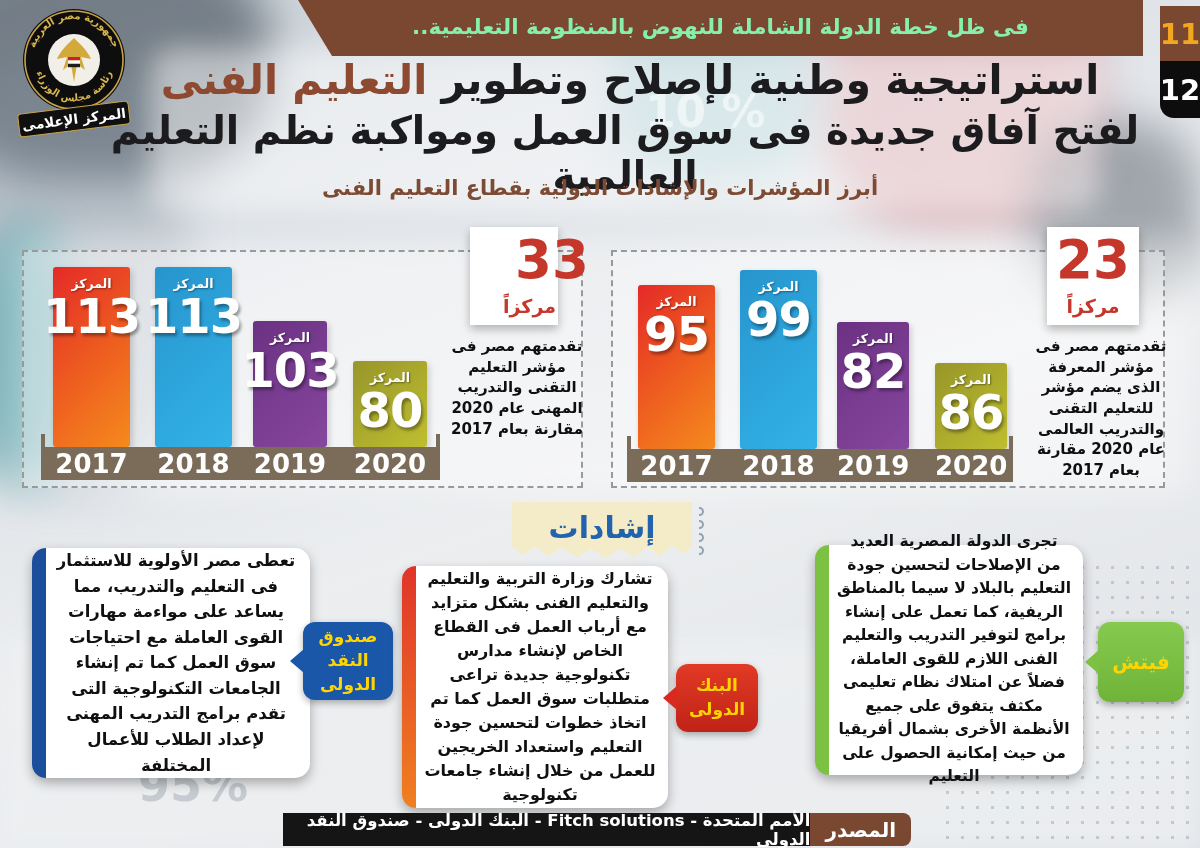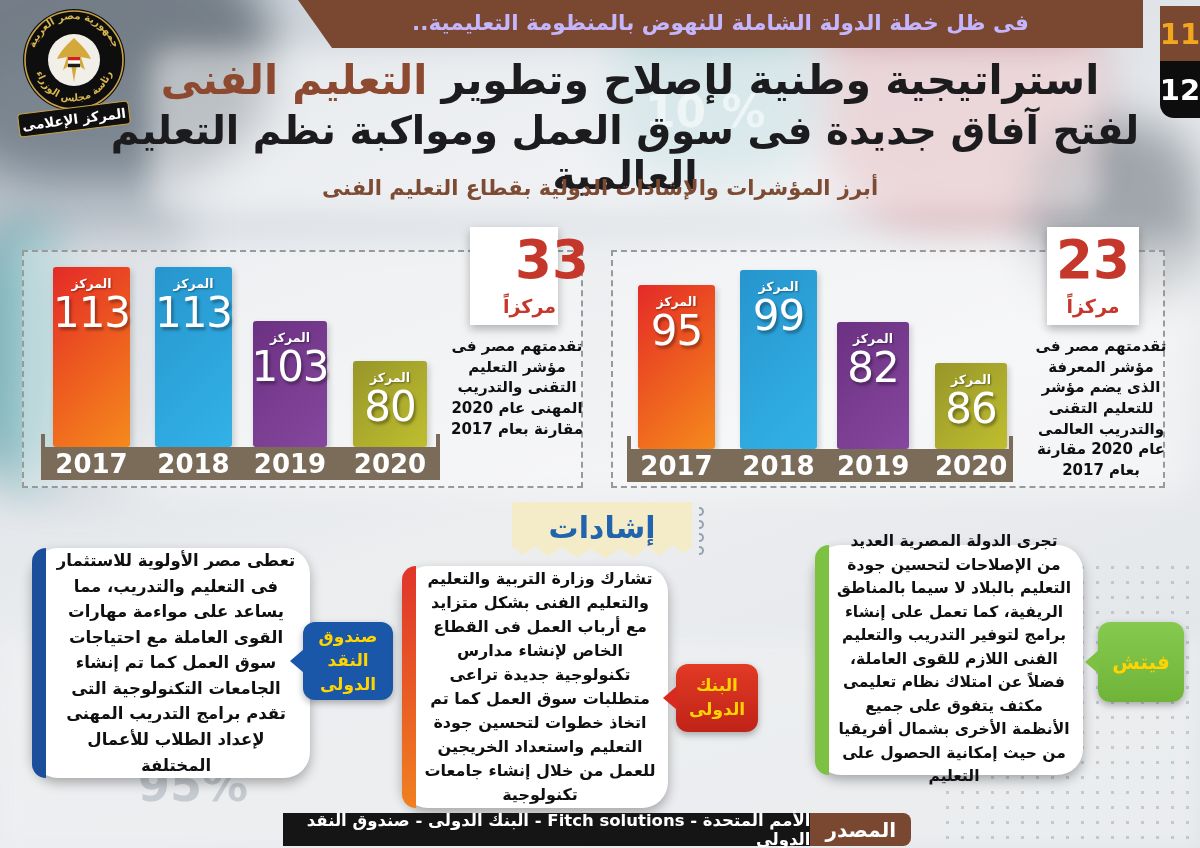--- a/index.html
+++ b/index.html
@@ -22,43 +22,43 @@
   .haze-charts{left:8px;top:235px;width:1184px;height:260px;background:rgba(255,255,255,.35);}
   .ghost{position:absolute;font-weight:800;pointer-events:none;}
   .ghost-top{left:645px;top:86px;font-size:44px;color:rgba(255,255,255,.55);}
   .ghost-bottom{left:138px;top:758px;font-size:46px;color:rgba(125,138,148,.35);}
   
   .logo{position:absolute;left:16px;top:6px;width:116px;height:136px;}
   .logo .banner{position:absolute;left:2px;top:101px;width:112px;height:24px;background:#101010;
       border:1.5px solid #c9a245;border-radius:4px;transform:rotate(-7deg);
       color:#fff;font-weight:800;font-size:13.5px;display:flex;align-items:center;justify-content:center;direction:rtl;}
   
-  .kicker{position:absolute;left:298px;right:57px;top:0;height:48px;background:#7a4831;
+  .kicker{position:absolute;left:298px;right:57px;top:0;height:56px;background:#7a4831;
       clip-path:polygon(0 0,100% 0,100% 100%,34px 100%);
       display:flex;align-items:center;justify-content:center;direction:rtl;
-      color:#c4b5fd;font-weight:800;font-size:21.5px;padding-bottom:3px;}
+      color:#86efac;font-weight:800;font-size:21.5px;padding-bottom:3px;}
   .pg{position:absolute;right:0;width:40px;display:flex;align-items:center;justify-content:center;font-weight:800;font-size:29px;}
   .pg1{top:6px;height:55px;background:#7a4831;color:#f2a71f;}
   .pg2{top:61px;height:57px;background:#0d0d0d;color:#fff;border-radius:0 0 0 14px;}
   
   .title1{position:absolute;left:130px;right:70px;top:56px;text-align:center;direction:rtl;
       font-size:41px;font-weight:800;color:#1c1c1e;letter-spacing:-.5px;}
   .title1 .accent{color:#8e4a30;}
   .title2{position:absolute;left:110px;right:60px;top:108px;text-align:center;direction:rtl;
       font-size:39px;font-weight:800;color:#1c1c1e;letter-spacing:-.5px;}
   .subtitle{position:absolute;left:200px;right:200px;top:176px;text-align:center;direction:rtl;
       font-size:21px;font-weight:800;color:#7d4a33;}
   
   .panel{position:absolute;top:250px;height:238px;border:2px dashed #98999b;background:rgba(255,255,255,.28);}
   .lp{left:22px;width:561px;}
   .rp{left:611px;width:554px;}
   .bar{position:absolute;border-radius:3px;display:flex;flex-direction:column;align-items:center;padding-top:9px;
        box-shadow:2px 3px 6px rgba(0,0,0,.18);}
   .bar .rlabel{font-size:12.5px;font-weight:800;color:#fff;text-shadow:1px 1px 2px rgba(0,0,0,.4);direction:rtl;}
-  .bar .rvalue{font-size:42px;font-weight:400;color:#fff;line-height:1.05;letter-spacing:-1px;
+  .bar .rvalue{font-size:48px;font-weight:700;color:#fff;line-height:1.05;letter-spacing:-1px;
        text-shadow:2px 3px 3px rgba(0,0,0,.35);}
   .bar-2017{background:linear-gradient(135deg,#e42a28 0%,#ee601f 55%,#f58a1d 100%);}
   .bar-2018{background:linear-gradient(135deg,#2795cd,#32b2e8);}
   .bar-2019{background:linear-gradient(135deg,#6b3182,#86479e);}
   .bar-2020{background:linear-gradient(135deg,#97962a,#bfbe2f);}
   .lp .b1{left:29px;top:15px;width:77px;height:180px;}
   .lp .b2{left:131px;top:15px;width:77px;height:180px;}
   .lp .b3{left:229px;top:69px;width:74px;height:126px;}
   .lp .b4{left:329px;top:109px;width:74px;height:86px;}
   .rp .b1{left:25px;top:33px;width:77px;height:164px;}
@@ -83,21 +83,21 @@
   .lp .desc{left:426px;top:84px;width:134px;}
   .rp .desc{left:420px;top:84px;width:136px;}
   
   .ribbon{position:absolute;left:512px;top:502px;width:180px;height:60px;background:#f4ecc8;
       box-shadow:3px 5px 8px rgba(0,0,0,.22);display:flex;align-items:center;justify-content:center;
       clip-path:polygon(0 0,100% 0,100% 74%,95% 86%,89% 72%,82% 90%,75% 74%,68% 92%,60% 78%,52% 94%,44% 78%,36% 92%,28% 76%,20% 90%,13% 74%,6% 88%,0 74%);}
   .ribbon span{font-size:30px;font-weight:800;color:#2263ad;padding-bottom:10px;direction:rtl;}
   .spiral{position:absolute;left:695px;top:507px;display:flex;flex-direction:column;gap:4px;}
   .spiral i{display:block;width:9px;height:9px;border:2.5px solid #93a3b3;border-radius:50%;clip-path:inset(0 0 0 45%);}
   
-  .bubble{position:absolute;background:#fff;border-radius:26px;box-shadow:0 5px 12px rgba(0,0,0,.3);}
+  .bubble{position:absolute;background:#fff;border-radius:15px;box-shadow:0 5px 12px rgba(0,0,0,.3);}
   .bubble .band{position:absolute;left:0;top:0;bottom:0;width:14px;border-radius:26px 0 0 26px;}
   .bubble p{position:absolute;left:22px;right:12px;top:50%;transform:translateY(-50%);margin:0;
       font-weight:700;color:#101012;text-align:center;direction:rtl;}
   .bub-imf{left:32px;top:548px;width:278px;height:230px;}
   .bub-imf .band{background:#1b4e9b;}
   .bub-imf p{font-size:16.5px;line-height:1.55;}
   .bub-wb{left:402px;top:566px;width:266px;height:242px;}
   .bub-wb .band{background:linear-gradient(180deg,#e0342b,#f08020);}
   .bub-wb p{font-size:16px;line-height:1.5;}
   .bub-fitch{left:815px;top:545px;width:268px;height:230px;}

